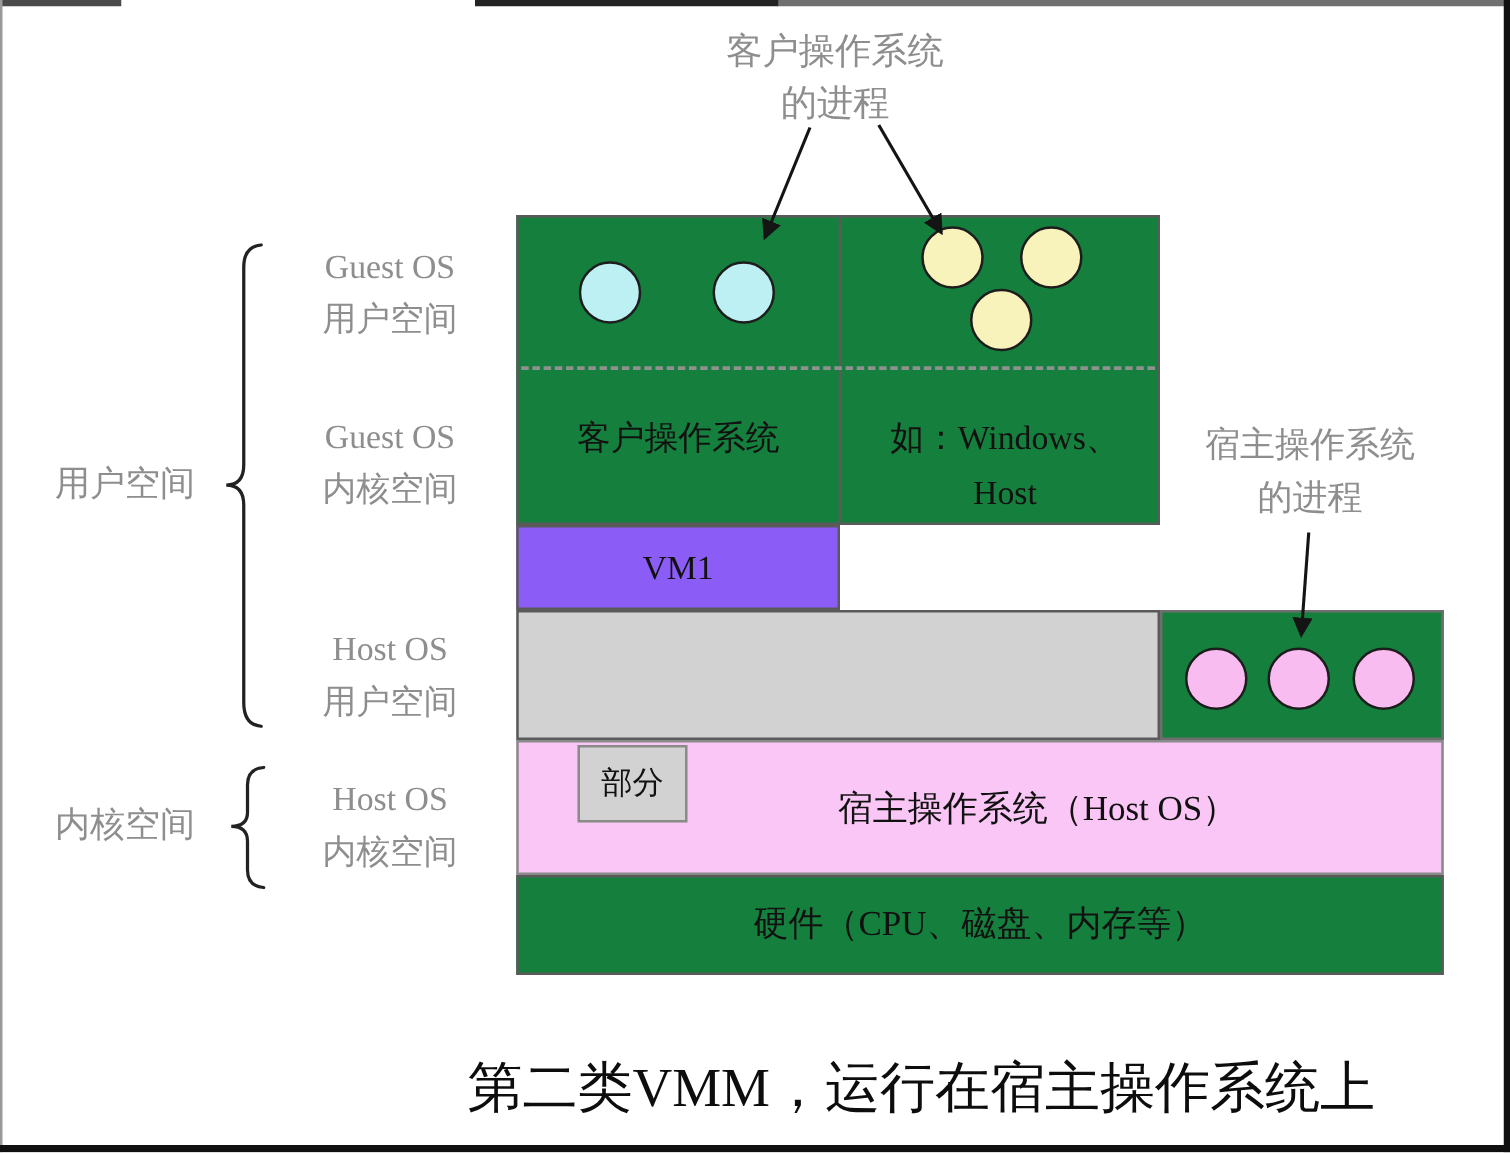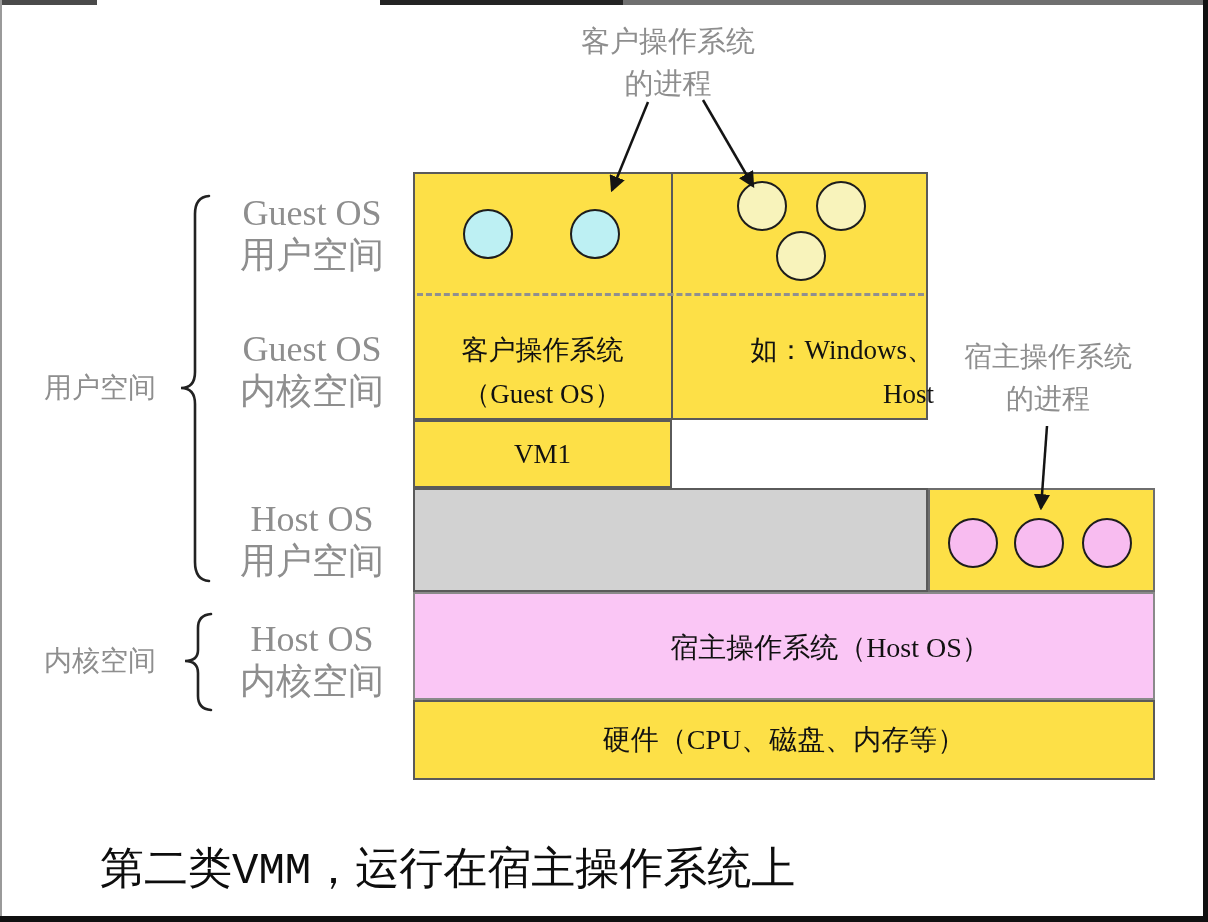--- a/index.html
+++ b/index.html
@@ -4,39 +4,39 @@
 <style>
   html,body { margin:0; padding:0; background:#ffffff; }
   .stage {
     position:relative; width:1208px; height:922px; background:#ffffff;
     overflow:hidden; font-family:"Liberation Sans","DejaVu Sans",sans-serif;
     -webkit-font-smoothing:antialiased;
   }
   
   .bar { position:absolute; }
   
-  .box { position:absolute; box-sizing:border-box; border:2px solid #5a5a5a; background:#fde047; }
-  .fill-cyan  { background:#fde047; }
+  .box { position:absolute; box-sizing:border-box; border:2px solid #5a5a5a; background:#15803d; }
+  .fill-cyan  { background:#8b5cf6; }
   .fill-yellow{ background:#f9f7c6; }
   .fill-pink  { background:#fac6f5; }
   .fill-gray  { background:#d2d2d2; }
   
   .circle { position:absolute; width:50px; height:50px; border-radius:50%;
             border:2px solid #1d1d1d; box-sizing:border-box; }
   .c-cyan  { background:#bdf0f3; }
   .c-yellow{ background:#f8f3bb; }
   .c-pink  { background:#f8bcf0; }
   
   .txt { position:absolute; text-align:center; color:#111;font-family:Liberation Serif, serif; }
   .gray-label { color:#8e8e8e; }
-  .two-line { line-height:42px; font-size:36px; }
+  .two-line { line-height:42px; font-size:27px; }
   .dashed-line { position:absolute; border-top:3px dashed #909090; }
   .vline { position:absolute; width:2px; background:#5a5a5a; }
-  .caption { position:absolute; text-align:left; color:#0d0d0d;
-             font-family:Liberation Mono, monospace; font-size:44px; }
+  .caption { position:absolute; text-align:right; color:#0d0d0d;
+             font-family:Liberation Serif, serif; font-size:44px; }
   svg.overlay { position:absolute; left:0; top:0; pointer-events:none; }
 </style>
 </head>
 <body>
 
 <div class="stage">
 
   <div class="bar" style="left:0;top:0;width:97px;height:5px;background:#4a4a4a;"></div>
   <div class="bar" style="left:380px;top:0;width:243px;height:5px;background:#232323;"></div>
   <div class="bar" style="left:623px;top:0;width:585px;height:5px;background:#707070;"></div>
@@ -79,37 +79,37 @@
 
   <div class="circle c-cyan" style="left:463px;top:209px;"></div>
   <div class="circle c-cyan" style="left:570px;top:209px;"></div>
 
   <div class="circle c-yellow" style="left:737px;top:181px;"></div>
   <div class="circle c-yellow" style="left:816px;top:181px;"></div>
   <div class="circle c-yellow" style="left:776px;top:231px;"></div>
 
   <div class="txt" style="left:415px;top:328px;width:255px;font-size:27px;line-height:44px;">
     <div>客户操作系统</div>
-    <div>（Guest OS）</div>
   </div>
-  <div class="txt" style="left:674px;top:328px;width:260px;font-size:27px;line-height:44px;text-align:right;">
+  <div class="txt" style="left:674px;top:328px;width:260px;font-size:27px;line-height:44px;">
     <div>如：Windows、</div>
     <div>Host</div>
   </div>
 
   <div class="box fill-cyan txt" style="left:413px;top:420px;width:259px;height:68px;font-size:27px;line-height:64px;">VM1</div>
 
   <div class="box fill-gray" style="left:413px;top:488px;width:515px;height:104px;"></div>
 
   <div class="box" style="left:928px;top:488px;width:227px;height:104px;border-color:#6e6e6e;"></div>
   <div class="circle c-pink" style="left:948px;top:518px;"></div>
   <div class="circle c-pink" style="left:1014px;top:518px;"></div>
   <div class="circle c-pink" style="left:1082px;top:518px;"></div>
 
   <div class="box fill-pink" style="left:413px;top:592px;width:742px;height:108px;border-color:#8a8a8a;"></div>
+  <div class="box fill-gray txt" style="left:462px;top:596px;width:88px;height:62px;border-color:#8a8a8a;font-size:25px;line-height:58px;">部分</div>
   <div class="txt" style="left:413px;top:630px;width:742px;font-size:28px;line-height:36px;padding-left:46px;">宿主操作系统（Host OS）</div>
 
   <div class="box txt" style="left:413px;top:700px;width:742px;height:80px;font-size:28px;line-height:76px;">硬件（CPU、磁盘、内存等）</div>
 
   <div class="caption" style="left:100px;top:845px;width:1000px;line-height:52px;">第二类VMM，运行在宿主操作系统上</div>
 
   <svg class="overlay" width="1208" height="922" viewBox="0 0 1208 922">
     <defs>
       <marker id="ah" viewBox="0 0 10 10" refX="8.5" refY="5" markerWidth="6.5" markerHeight="6.5" orient="auto-start-reverse">
         <path d="M0,0 L10,5 L0,10 z" fill="#141414"></path>

